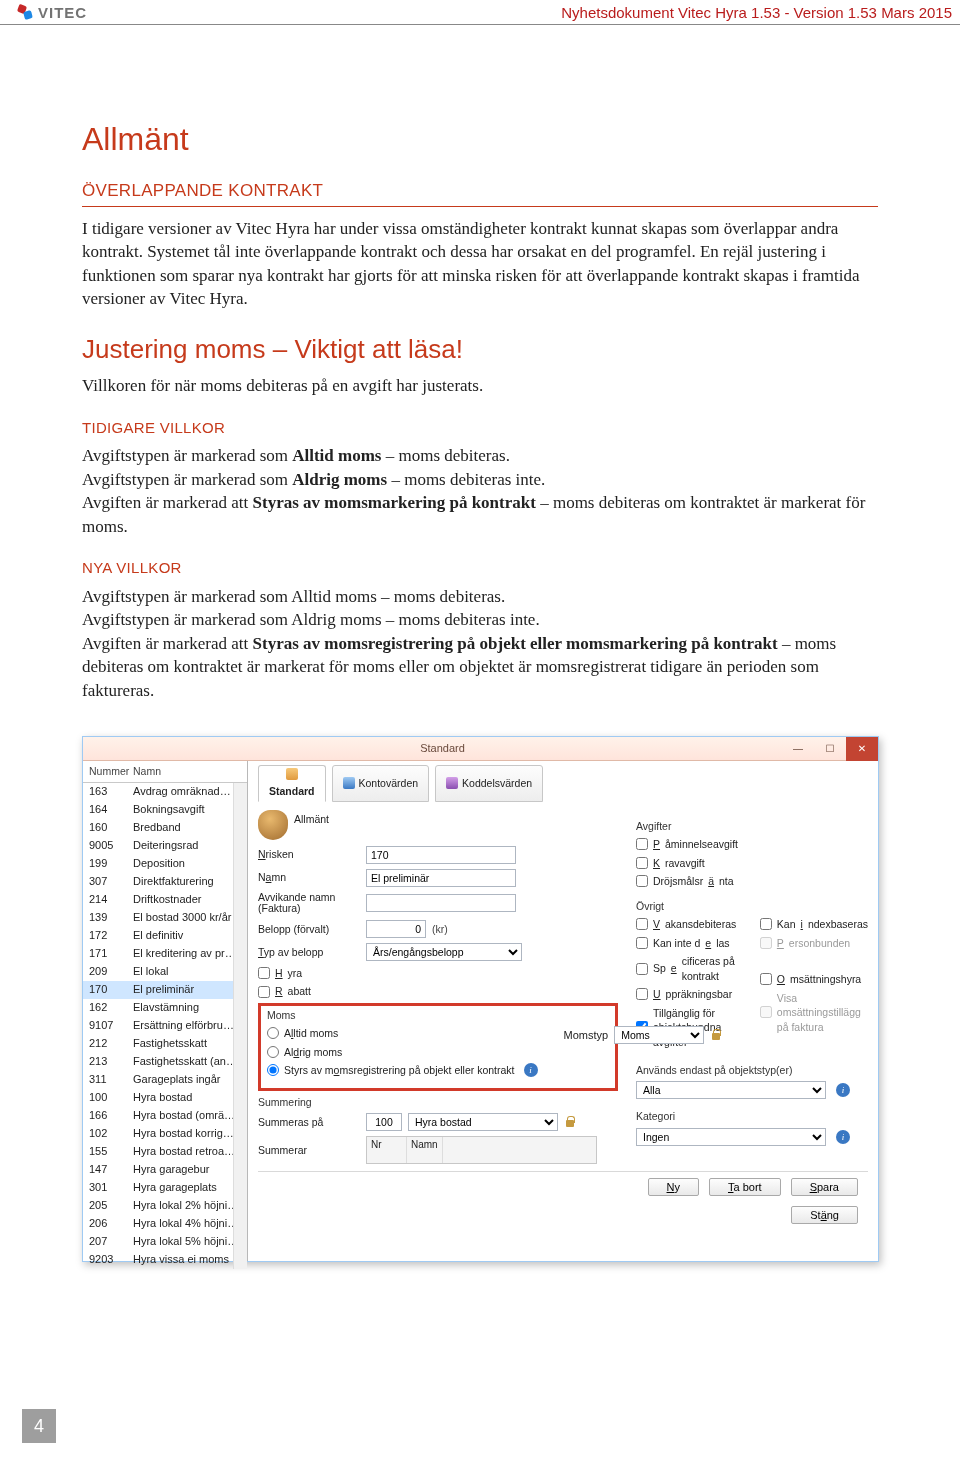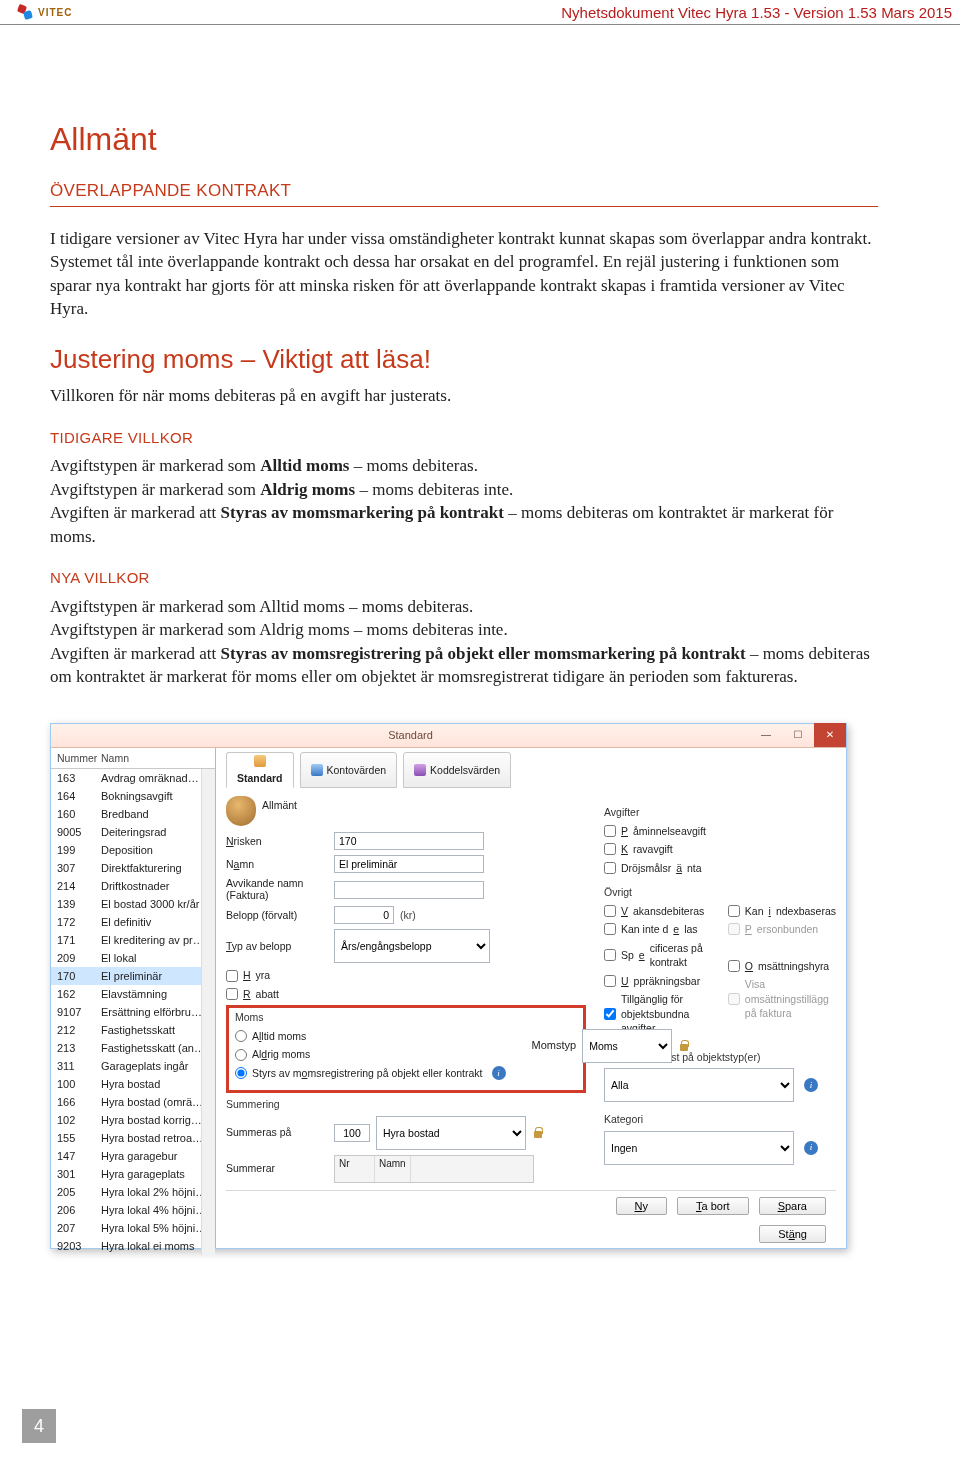--- a/index.html
+++ b/index.html
@@ -18,60 +18,60 @@
     display: flex;
     align-items: center;
     padding: 0 8px 0 18px;
     font-family: "Segoe UI", Arial, sans-serif;
     position: relative;
   }
   .logo {
     display: flex;
     align-items: center;
     gap: 6px;
-    color: #a16207;
+    color: #737373;
     font-weight: 600;
     letter-spacing: 1px;
-    font-size: 10px;
+    font-size: 15px;
   }
   .logo-mark {
     width: 14px; height: 14px;
     position: relative;
   }
   .logo-mark::before, .logo-mark::after {
     content:''; position:absolute; width:8px; height:8px; border-radius:2px;
   }
   .logo-mark::before { background:#c62828; left:0; top:0; transform:rotate(20deg);}
   .logo-mark::after { background:#1e88e5; right:0; bottom:0; transform:rotate(-15deg);}
   .header-title {
     margin-left: auto;
     font-size: 15px;
     color: #b91c1c;
   }
   .content {
-    padding: 92px 82px 0 50px;
+    padding: 92px 82px 0 82px;
     font-size: 17px;
     line-height: 1.38;
   }
   h1 {
     font-family: "Segoe UI Light","Segoe UI",Arial,sans-serif;
     font-weight: 300;
     color: #c63a1b;
     font-size: 32px;
     margin-bottom: 18px;
   }
   h2.subhead {
     font-family: "Segoe UI", Arial, sans-serif;
     font-weight: 400;
     color: #c63a1b;
     font-size: 17px;
     letter-spacing: .3px;
     border-bottom: 1.5px solid #c63a1b;
     padding-bottom: 3px;
-    margin-bottom: 20px;
+    margin-bottom: 10px;
   }
   h2.section {
     font-family: "Segoe UI Light","Segoe UI",Arial,sans-serif;
     font-weight: 300;
     color: #c63a1b;
     font-size: 26px;
     margin-top: 22px;
     margin-bottom: 6px;
   }
   h3.mini {
@@ -164,21 +164,21 @@
     border:1px solid #aeb6c1;
     height:18px;
     padding:0 4px;
     font-size:10.5px;
     background:#fff;
   }
   .tinput.w120{width:150px;}
   .tinput.w60{width:60px;}
   .sel {
     border:1px solid #aeb6c1;
-    height:34px;
+    height:18px;
     font-size:10.5px;
     background:#fff;
     padding:0 2px;
   }
   .chk { display:flex; align-items:center; gap:5px; font-size:10.5px; margin-bottom:4px;}
   .chk input { width:12px; height:12px;}
   .moneybag {
     width:30px; height:30px;
     background: radial-gradient(circle at 40% 30%, #e9b96e, #a06b2e);
     border-radius: 40% 40% 50% 50%;
@@ -205,21 +205,21 @@
     align-items:center;justify-content:center;
     font-size:9px; font-style:italic; font-family:Georgia,serif;
     margin-left:4px;
   }
   .summ-row .tinput{ height:18px;}
   .summ-row .sel { width:150px;}
   .summ-area .row label.fl{width:102px;}
   .summ-list {
     border:1px solid #c7c7c7;
     height:28px;
-    width:200px;
+    width:231px;
     font-size:10px;
     display:flex;
   }
   .summ-list .hdr{ display:flex; width:100%; background:#f4f4f4; font-size:10px;}
   .summ-list .hdr div{ padding:1px 4px; border-right:1px solid #ddd;}
   .summ-list .hdr .h1{width:40px;}
   .right-group { margin-bottom:10px;margin-top:9px;}
   .two-col-checks { display:flex; gap:22px;}
   .two-col-checks .coll{ flex:1;}
   .kategori-row select{width:190px;}
@@ -415,21 +415,21 @@
               <div class="list-row">
                 <div class="c1">206</div>
                 <div class="c2">Hyra lokal 4% höjni…</div>
               </div>
               <div class="list-row">
                 <div class="c1">207</div>
                 <div class="c2">Hyra lokal 5% höjni…</div>
               </div>
               <div class="list-row">
                 <div class="c1">9203</div>
-                <div class="c2">Hyra lokal ei moms</div>
+                <div class="c2">Hyra vissa ei moms</div>
               </div>
             </div>
           <div class="scroller"></div>
         </div>
       </div>
       <div class="right-pane">
         <div class="tabstrip">
           <div class="tab active">
             <span class="tab-ico ico-std"></span>
             <span>Standard</span>

